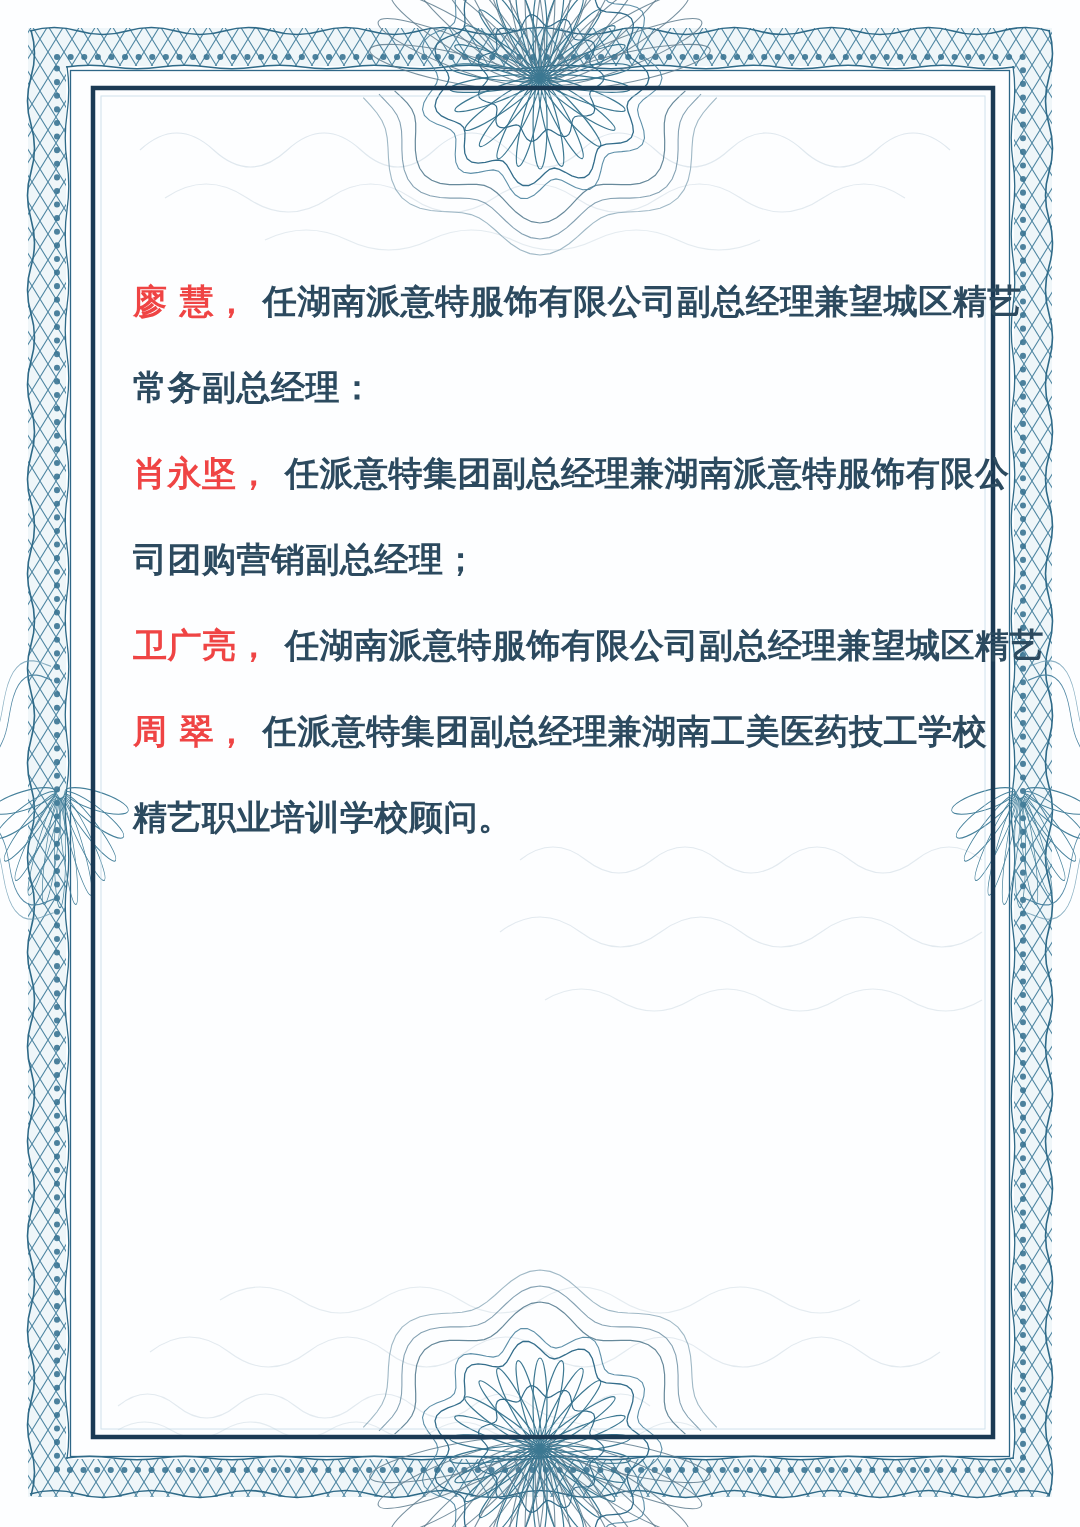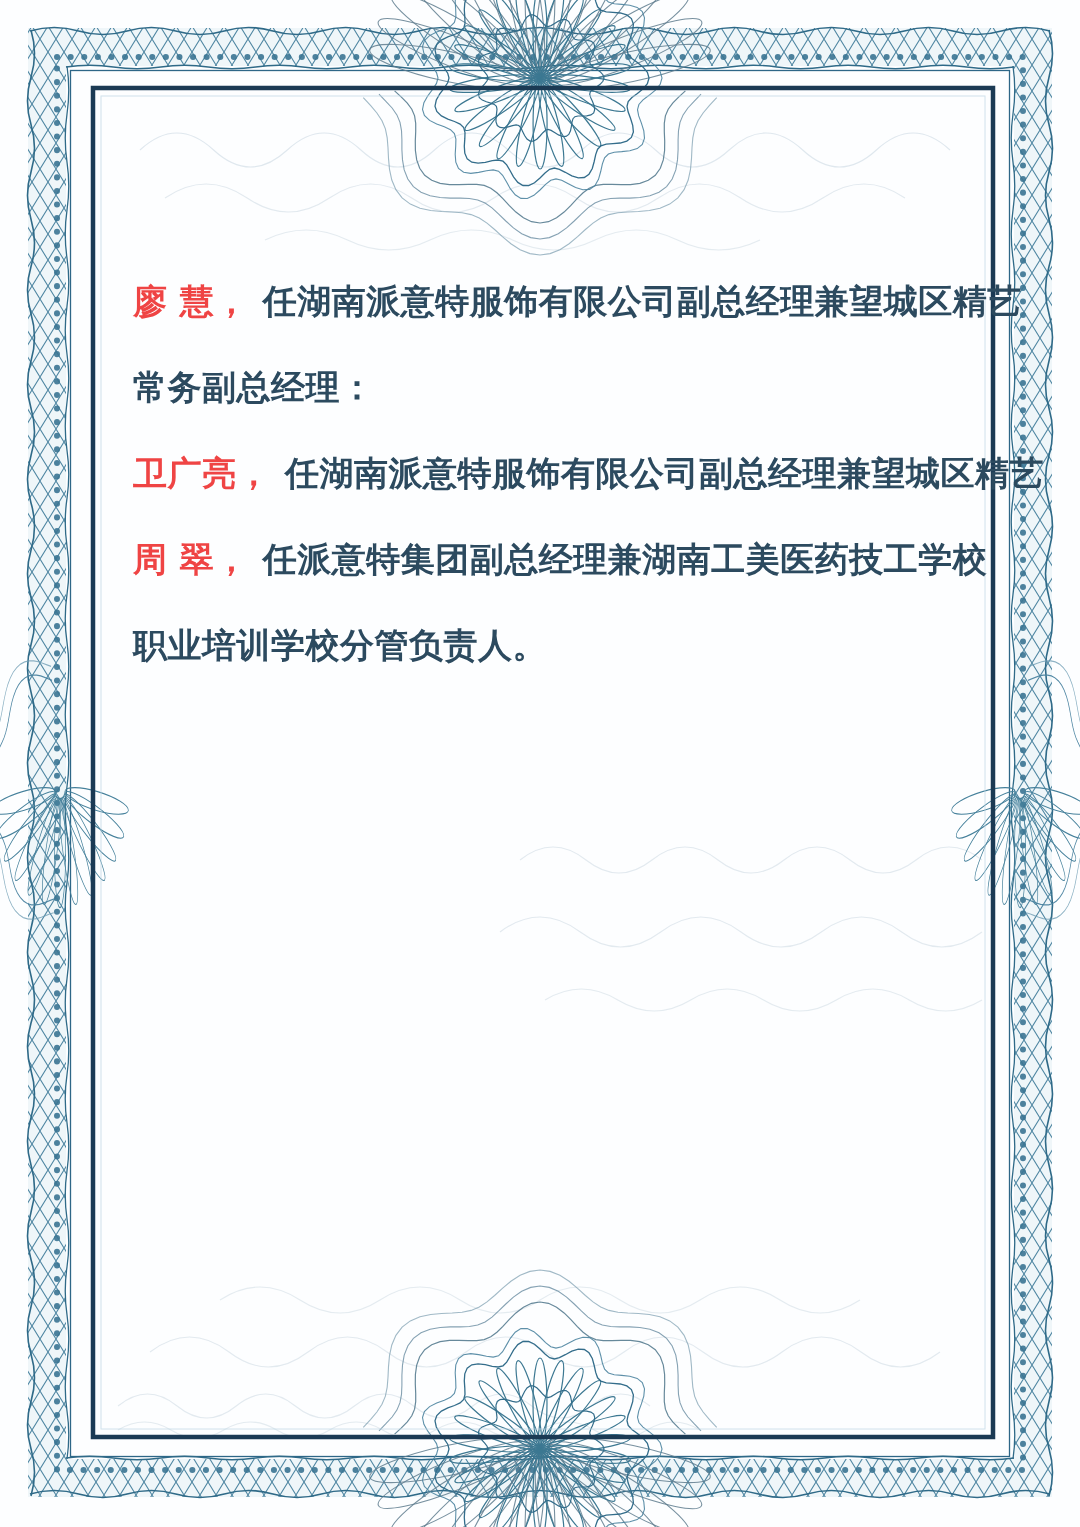--- a/index.html
+++ b/index.html
@@ -202,20 +202,24 @@
   <div class="content">
     <div class="para">
       <div class="line"><span class="pname">廖 慧，</span><span class="ptext">任湖南派意特服饰有限公司副总经理兼望城区精艺</span></div>
       <div class="line"><span class="ptext">常务副总经理：</span></div>
     </div>
     <div class="para">
     </div>
     <div class="para">
     </div>
     <div class="para">
+      <div class="line"><span class="pname">肖永坚，</span><span class="ptext">任派意特集团副总经理兼湖南派意特服饰有限公</span></div>
+      <div class="line"><span class="ptext">司团购营销副总经理；</span></div>
+    </div>
+    <div class="para">
       <div class="line"><span class="pname">卫广亮，</span><span class="ptext">任湖南派意特服饰有限公司副总经理兼望城区精艺</span></div>
     </div>
     <div class="para">
       <div class="line"><span class="pname">周 翠，</span><span class="ptext">任派意特集团副总经理兼湖南工美医药技工学校</span></div>
-      <div class="line"><span class="ptext">职业培训学校分管负责人。</span></div>
+      <div class="line"><span class="ptext">精艺职业培训学校顾问。</span></div>
     </div>
   </div>
 </div>
 
 </body></html>

